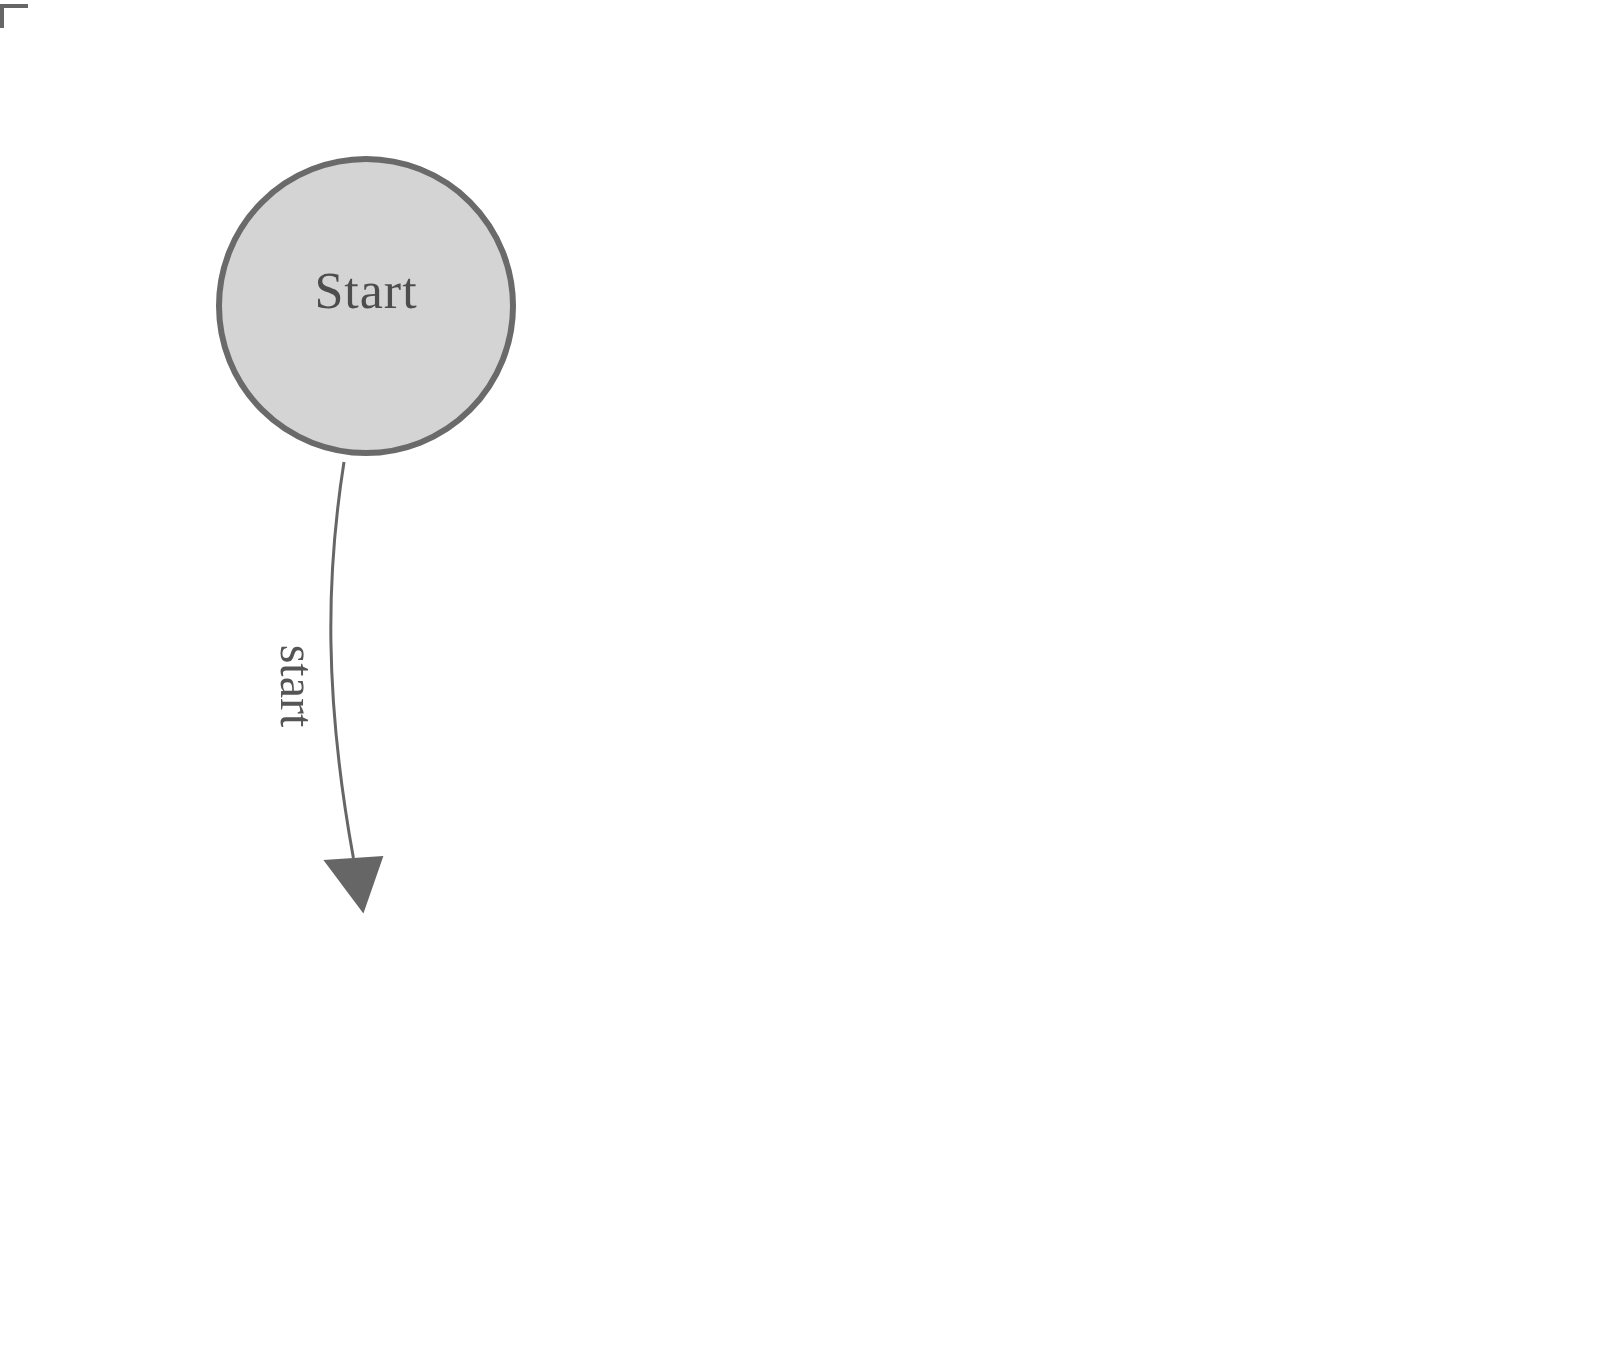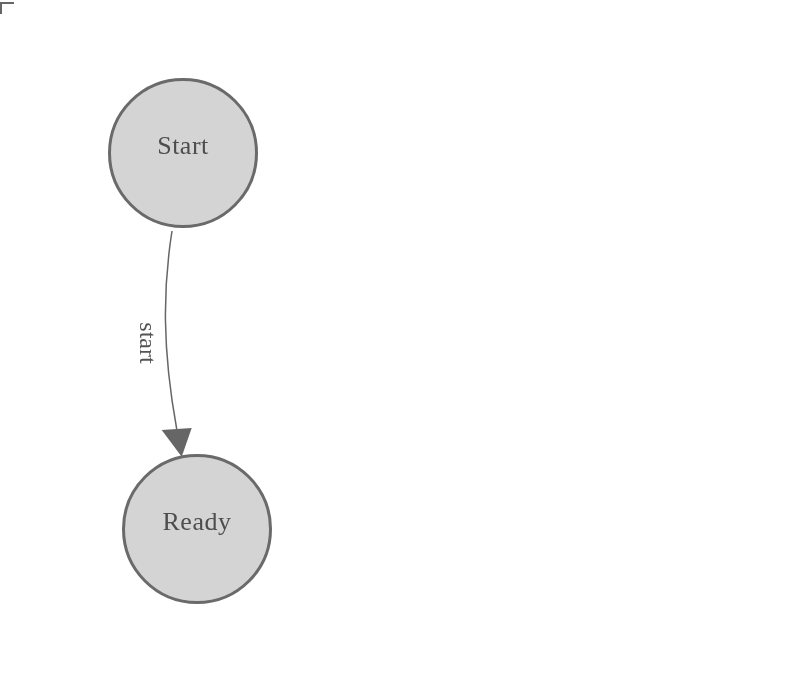--- a/index.html
+++ b/index.html
@@ -85,20 +85,17 @@
 
   <svg class="edge-layer" viewBox="0 0 799 686" xmlns="http://www.w3.org/2000/svg">
     <path class="edge-path" d="M 172 231 C 163 288, 162 348, 176.7 429"></path>
     <polygon class="edge-arrow" points="161.7,430 191.7,428 181.7,456.7"></polygon>
   </svg>
 
   <div class="state-node" style="left: 108px; top: 78px; height: 150px; width: 150px;">
     <span class="node-label">Start</span>
   </div>
 
-  <div class="state-node" style="left: 122px; top: 454px; height: 150px; width: 150px;">
-    <span class="node-label">Ready</span>
-  </div>
 
 
   <div class="edge-label">start</div>
 
 </div>
 
 </body></html>

